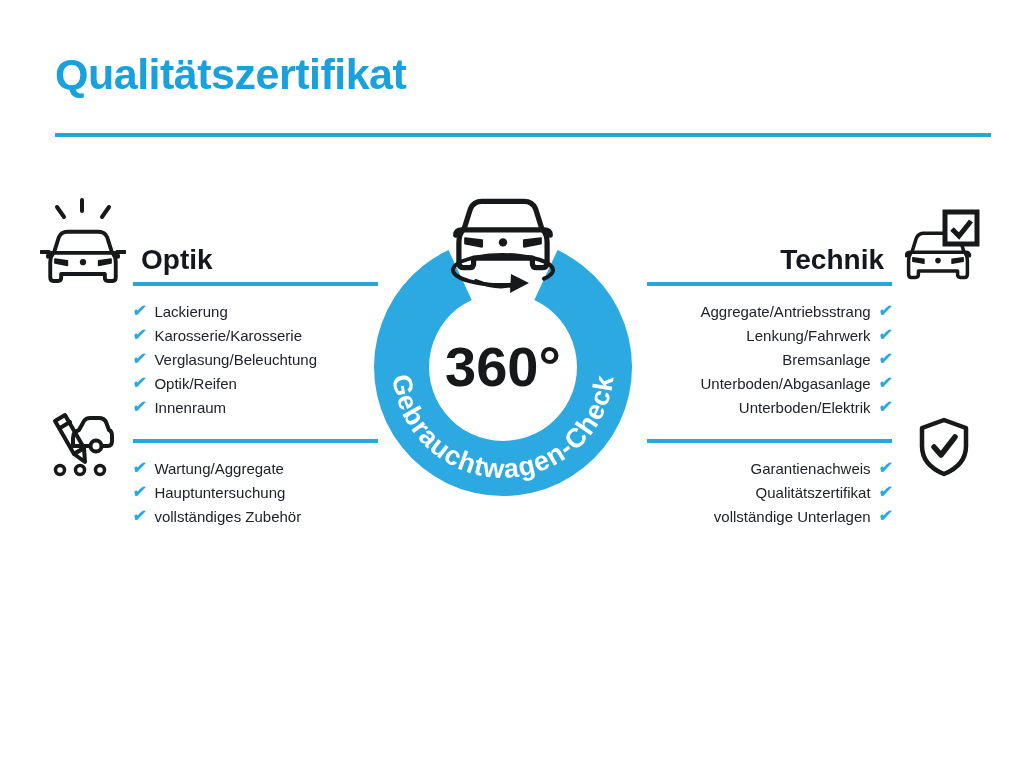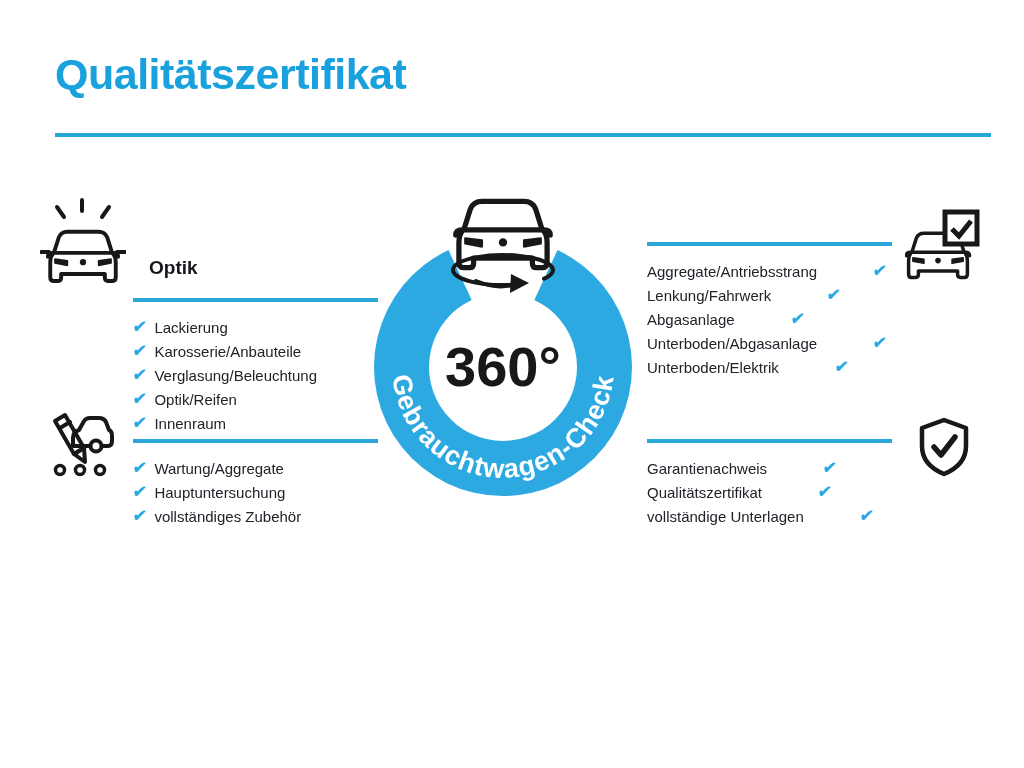--- a/index.html
+++ b/index.html
@@ -2,25 +2,25 @@
 <html><head>
 <meta charset="utf-8">
 <style>
   html,body{margin:0;padding:0;background:#fff;}
   .canvas{position:relative;width:1024px;height:627px;background:#ffffff;overflow:hidden;
           font-family:"Liberation Sans",sans-serif;}
   .page-title{position:absolute;left:55px;top:50px;font-size:43px;font-weight:bold;
               color:#18a1dc;letter-spacing:-0.5px;}
   .title-rule{position:absolute;left:55px;top:133px;width:936px;height:4px;background:#25a6d6;}
   .sec{position:absolute;width:245px;}
-  .sec h2{margin:16px;font-size:19px;font-weight:bold;color:#14171d;line-height:28px;}
+  .sec h2{margin:8px;font-size:28px;font-weight:bold;color:#14171d;line-height:28px;}
   .sec .ul{height:4px;background:#2aa7d8;margin-top:4px;margin-bottom:13px;}
   .sec.right{text-align:right;}
   .row{display:flex;align-items:center;height:24px;font-size:15px;color:#202329;}
-  .sec.right .row{justify-content:flex-start;gap:48px;}
+  .sec.right .row{justify-content:flex-end;}
   .chk{color:#29a8e2;font-weight:bold;font-size:16px;display:inline-block;
        transform:skewX(-8deg);line-height:1;}
   .sec.left .chk{margin-right:8px;}
   .sec.right .chk{margin-left:8px;}
   .abs{position:absolute;}
   .footer-text{position:absolute;left:135px;top:659px;font-size:20px;font-weight:bold;
                color:#a16207;line-height:23px;}
   svg{display:block;}
 </style>
 </head>
@@ -96,48 +96,49 @@
 
   <div class="sec left" style="left:133px;top:238px">
     <h2>Optik</h2>
     <div class="ul"></div>
     <div class="row">
         <span class="chk">✔</span>
         <span>Lackierung</span>
       </div>
     <div class="row">
         <span class="chk">✔</span>
-        <span>Karosserie/Anbauteile</span>
+        <span>Karosserie/Karosserie</span>
       </div>
     <div class="row">
         <span class="chk">✔</span>
         <span>Verglasung/Beleuchtung</span>
       </div>
     <div class="row">
         <span class="chk">✔</span>
         <span>Optik/Reifen</span>
       </div>
     <div class="row">
         <span class="chk">✔</span>
         <span>Innenraum</span>
       </div>
   </div>
 
   <div class="sec right" style="left:647px;top:238px">
+    <h2>Technik</h2>
     <div class="ul"></div>
     <div class="row">
         <span>Aggregate/Antriebsstrang</span>
         <span class="chk">✔</span>
       </div>
     <div class="row">
         <span>Lenkung/Fahrwerk</span>
         <span class="chk">✔</span>
       </div>
     <div class="row">
-        <span>Abgasanlage</span>
+        <span>Bremsanlage</span>
         <span class="chk">✔</span>
       </div>
     <div class="row">
         <span>Unterboden/Abgasanlage</span>
         <span class="chk">✔</span>
       </div>
     <div class="row">
         <span>Unterboden/Elektrik</span>
         <span class="chk">✔</span>
       </div>

